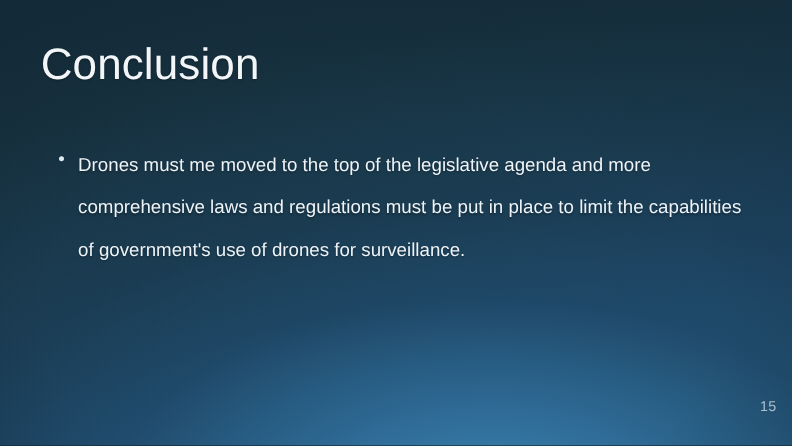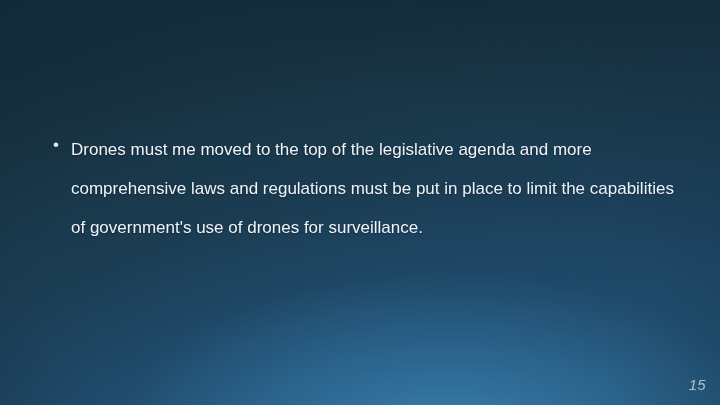--- a/index.html
+++ b/index.html
@@ -85,35 +85,35 @@
     flex: 1 1 auto;
     font-size: 17px;
     line-height: 39px;
     color: #eef4f8;
     text-shadow: 0 1px 2px rgba(0,0,0,0.32);
   }
 
   #page-number {
     position: absolute;
     right: 14px;
-    bottom: 12px;
-    font-size: 15px;
+    bottom: 28px;
+    font-size: 13px;
     color: #b6c8d6;
     letter-spacing: 0.3px;
     opacity: 0.92;
-    font-style: italic;
   }
 </style>
 </head>
 <body>
 
 <div id="slide">
 
   <div id="vignette"></div>
 
+  <div id="title">Conclusion</div>
 
   <div id="body-block">
     <div class="bullet-row">
       <span class="bullet-mark">•</span>
       <span class="bullet-text">Drones must me moved to the top of the legislative agenda and more comprehensive laws and regulations must be put in place to limit the capabilities of government's use of drones for surveillance.</span>
     </div>
   </div>
 
   <div id="page-number">15</div>
 

